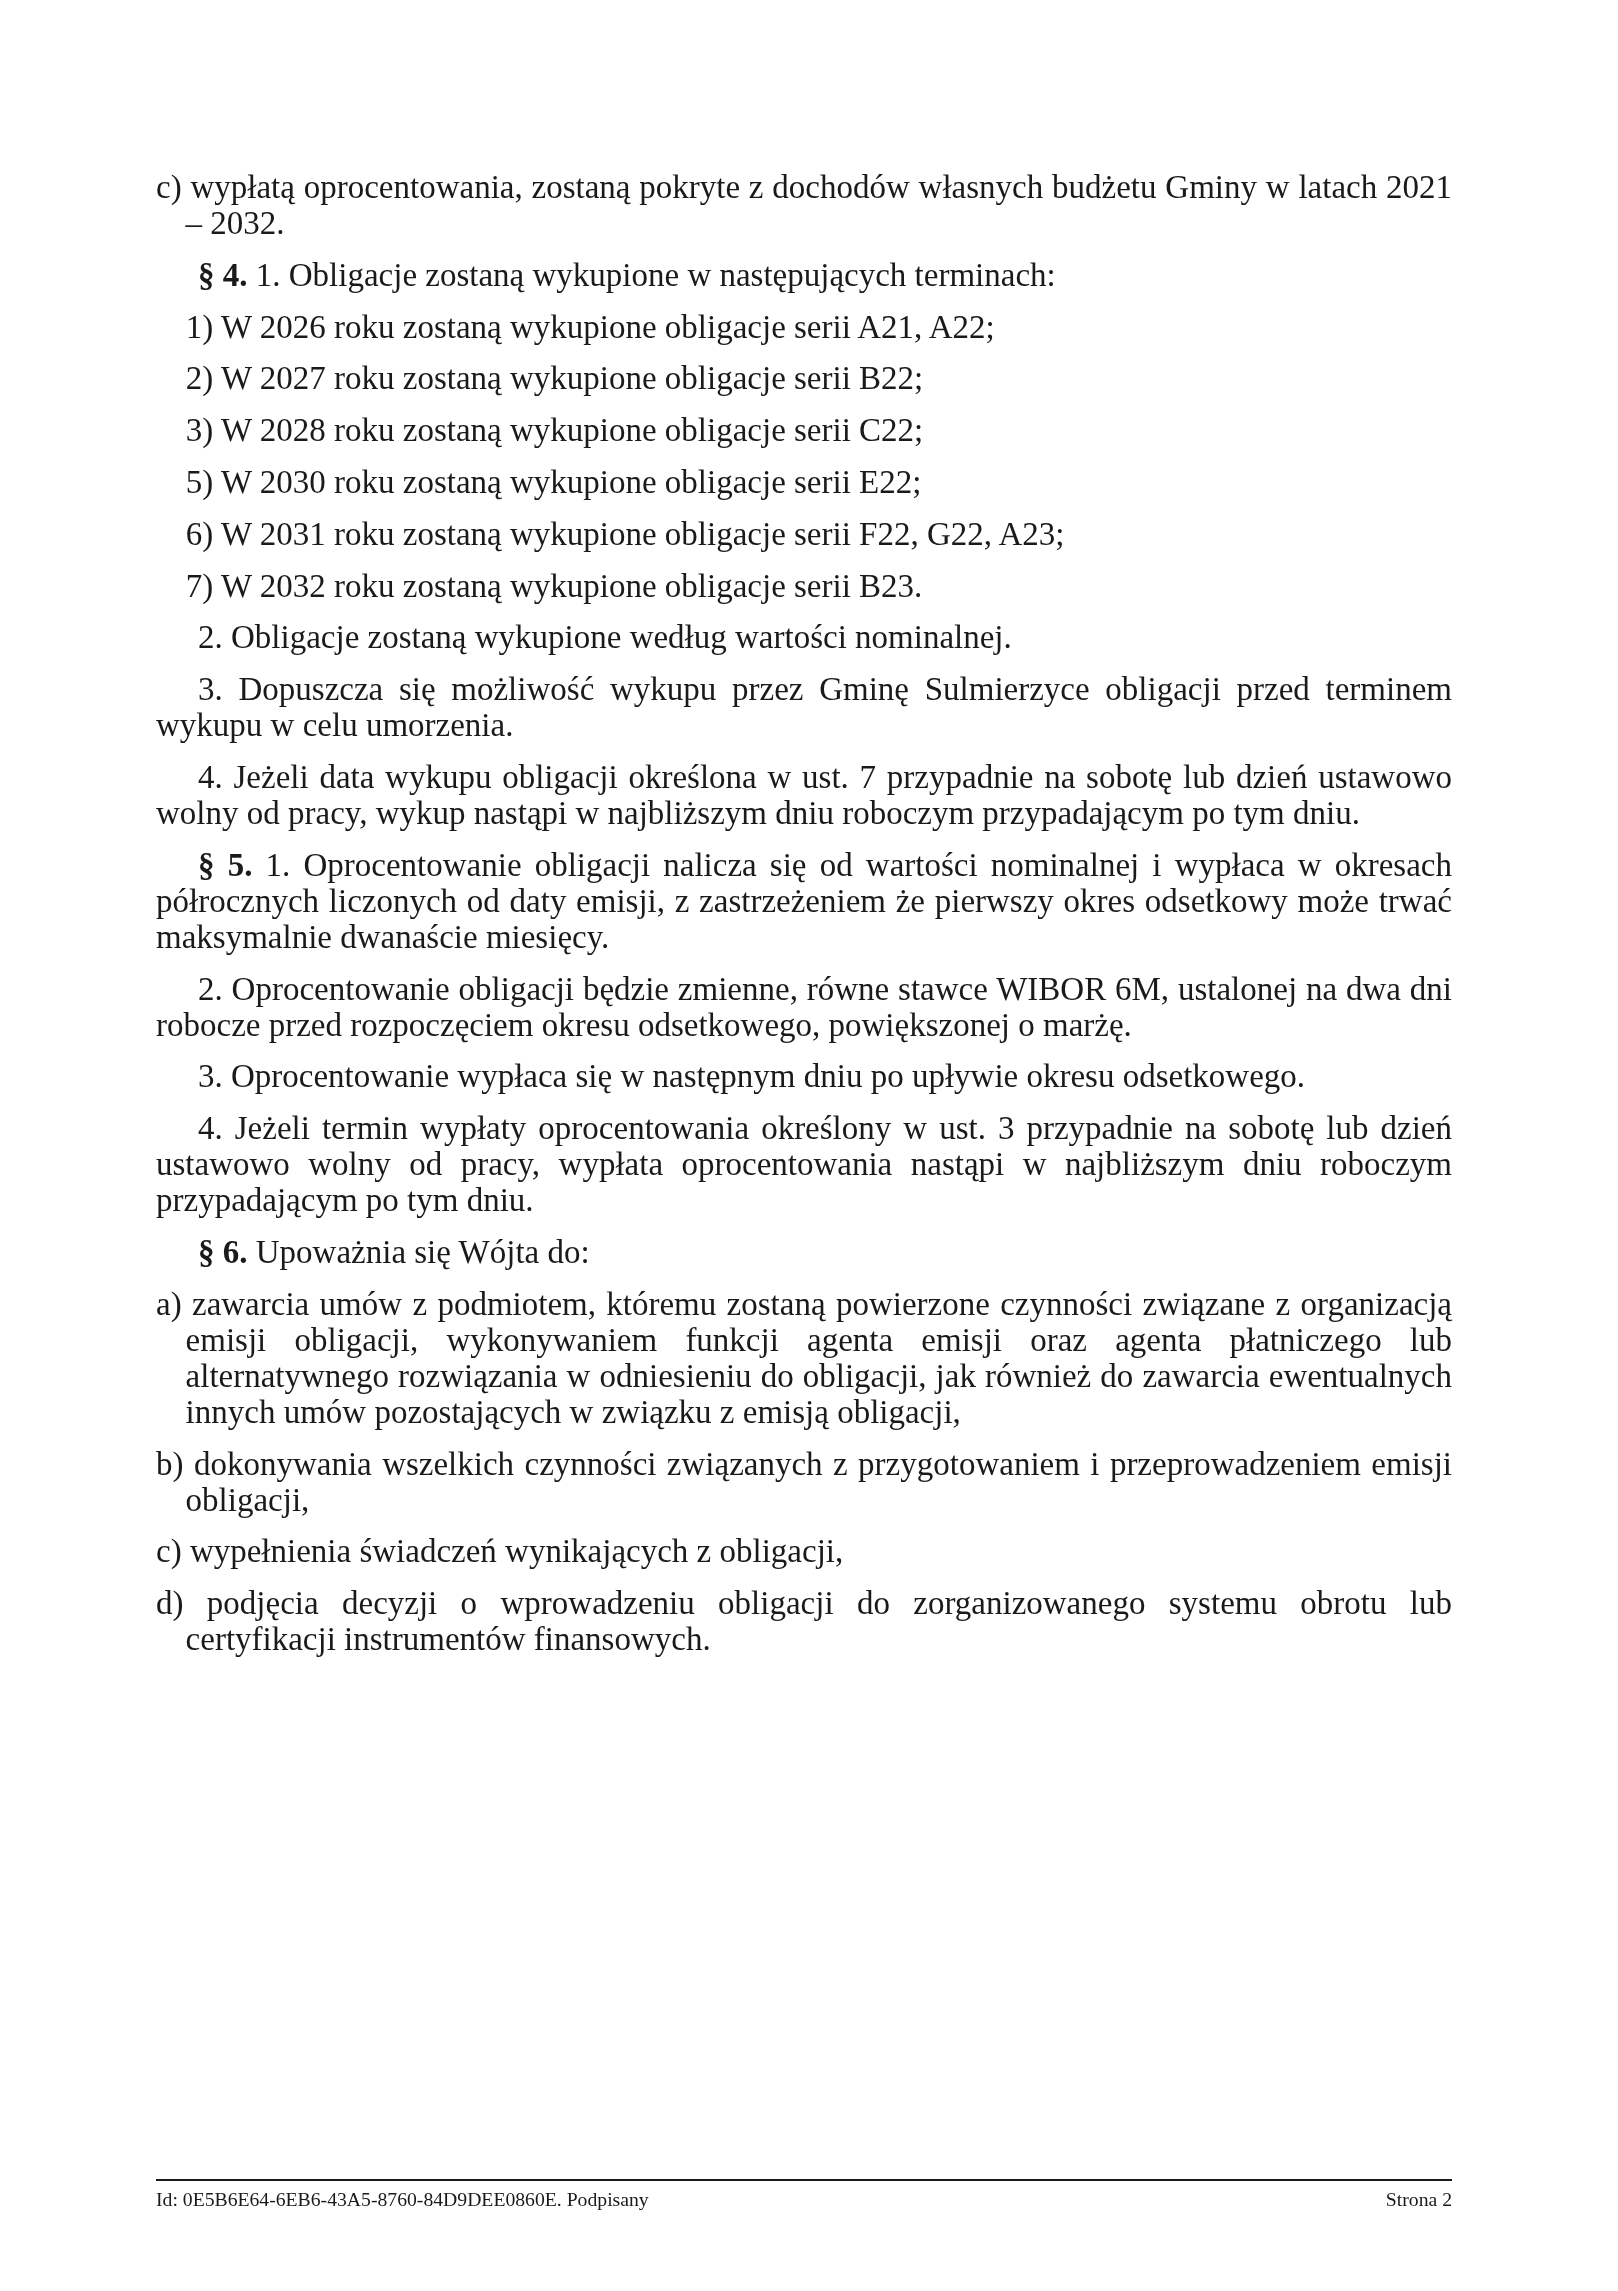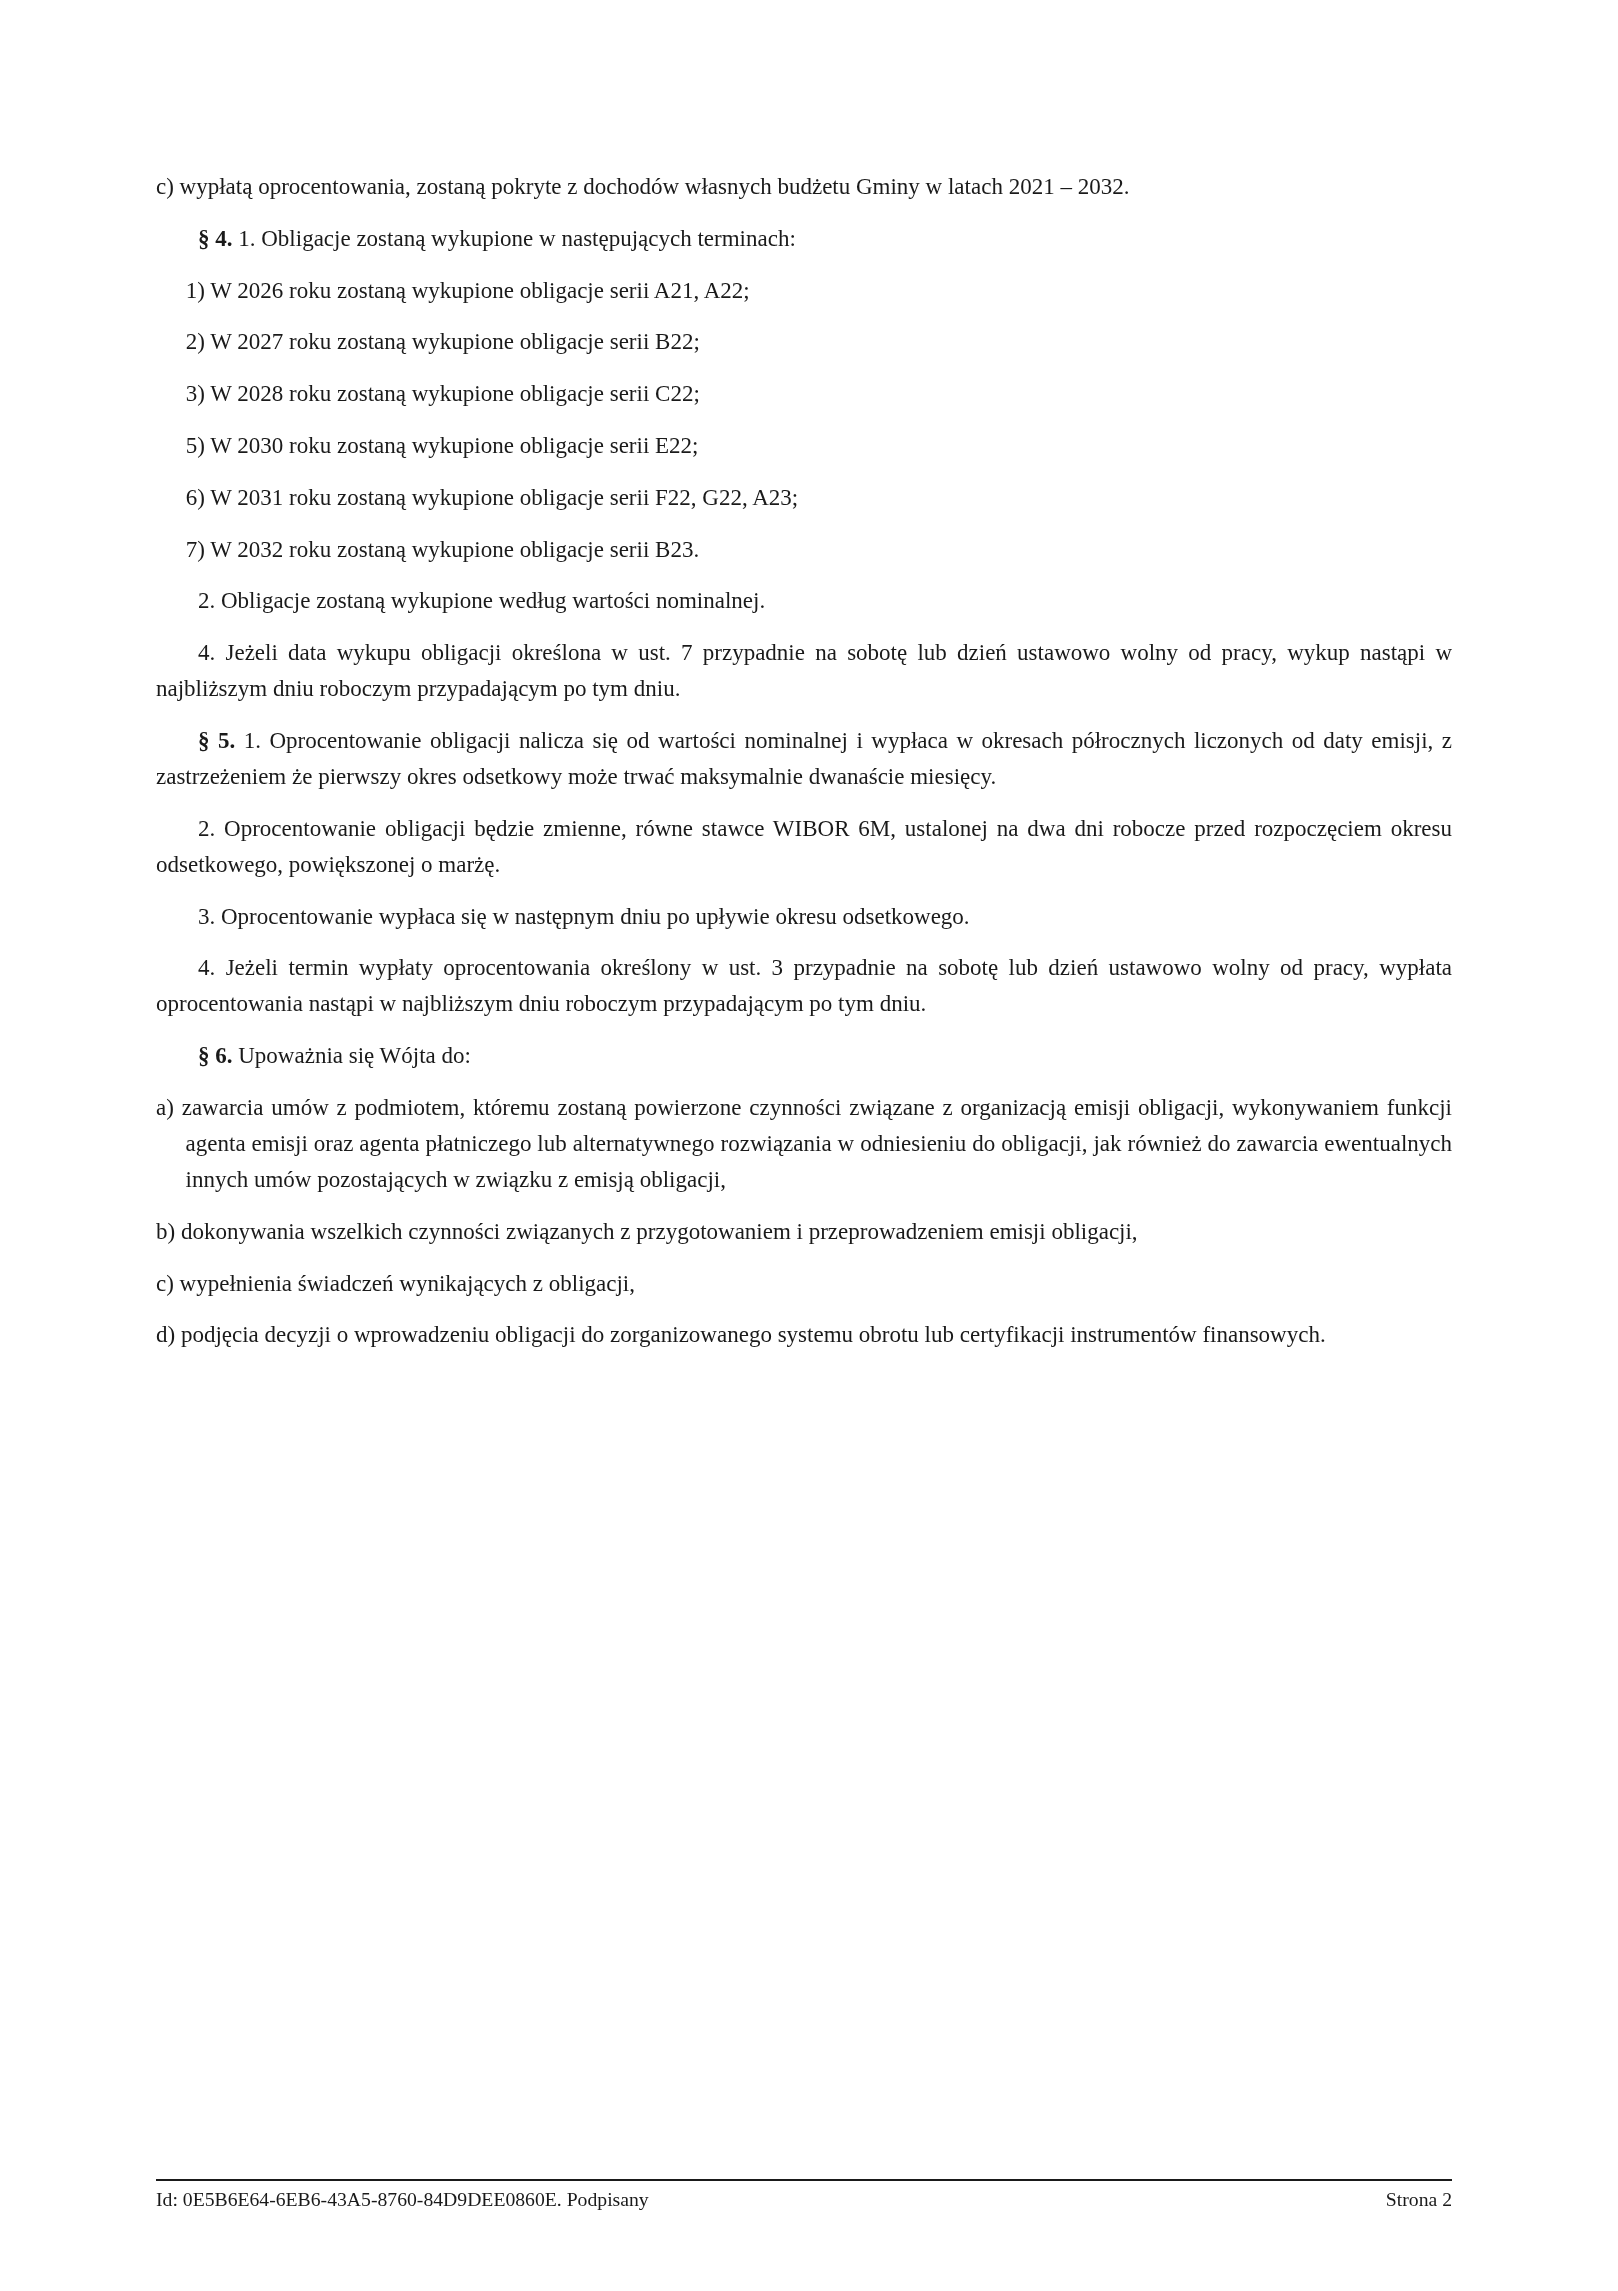--- a/index.html
+++ b/index.html
@@ -9,21 +9,21 @@
       position: relative;
       overflow: hidden;
       font-family: "Liberation Serif", "DejaVu Serif", serif;
       color: #1a1a1a;
     }
     .page { position: absolute; left: 0; top: 0; width: 1618px; height: 2291px; }
     .content {
       position: absolute;
       left: 156px; top: 169px;
       width: 1296px;
-      font-size: 23px;
+      font-size: 33px;
       line-height: 36px;
     }
     .hang {
       padding-left: 29.6px;
       text-indent: -29.6px;
       text-align: justify;
       margin: 0;
     }
     .para {
       text-indent: 42px;
@@ -59,20 +59,21 @@
     <p class="para gap-s"><span class="sec-mark">§ 4.</span><span> 1. Obligacje zostaną wykupione w następujących terminach:</span></p>
 
     <p class="list-num gap-s">1) W 2026 roku zostaną wykupione obligacje serii A21, A22;</p>
     <p class="list-num gap-s">2) W 2027 roku zostaną wykupione obligacje serii B22;</p>
     <p class="list-num gap-s">3) W 2028 roku zostaną wykupione obligacje serii C22;</p>
     <p class="list-num gap-s">5) W 2030 roku zostaną wykupione obligacje serii E22;</p>
     <p class="list-num gap-s">6) W 2031 roku zostaną wykupione obligacje serii F22, G22, A23;</p>
     <p class="list-num gap-s">7) W 2032 roku zostaną wykupione obligacje serii B23.</p>
 
     <p class="para gap-s">2. Obligacje zostaną wykupione według wartości nominalnej.</p>
+    <p class="para gap-m">3. Dopuszcza się możliwość wykupu przez Gminę Sulmierzyce obligacji przed terminem wykupu w celu umorzenia.</p>
     <p class="para gap-m">4. Jeżeli data wykupu obligacji określona w ust. 7 przypadnie na sobotę lub dzień ustawowo wolny od pracy, wykup nastąpi w najbliższym dniu roboczym przypadającym po tym dniu.</p>
 
     <p class="para gap-m"><span class="sec-mark">§ 5.</span><span> 1. Oprocentowanie obligacji nalicza się od wartości nominalnej i wypłaca w okresach półrocznych liczonych od daty emisji, z zastrzeżeniem że pierwszy okres odsetkowy może trwać maksymalnie dwanaście miesięcy.</span></p>
     <p class="para gap-m">2. Oprocentowanie obligacji będzie zmienne, równe stawce WIBOR 6M, ustalonej na dwa dni robocze przed rozpoczęciem okresu odsetkowego, powiększonej o marżę.</p>
     <p class="para gap-m">3. Oprocentowanie wypłaca się w następnym dniu po upływie okresu odsetkowego.</p>
     <p class="para gap-m">4. Jeżeli termin wypłaty oprocentowania określony w ust. 3 przypadnie na sobotę lub dzień ustawowo wolny od pracy, wypłata oprocentowania nastąpi w najbliższym dniu roboczym przypadającym po tym dniu.</p>
 
     <p class="para gap-m"><span class="sec-mark">§ 6.</span><span> Upoważnia się Wójta do:</span></p>
 
     <p class="hang gap-m">a) zawarcia umów z podmiotem, któremu zostaną powierzone czynności związane z organizacją emisji obligacji, wykonywaniem funkcji agenta emisji oraz agenta płatniczego lub alternatywnego rozwiązania w odniesieniu do obligacji, jak również do zawarcia ewentualnych innych umów pozostających w związku z emisją obligacji,</p>

